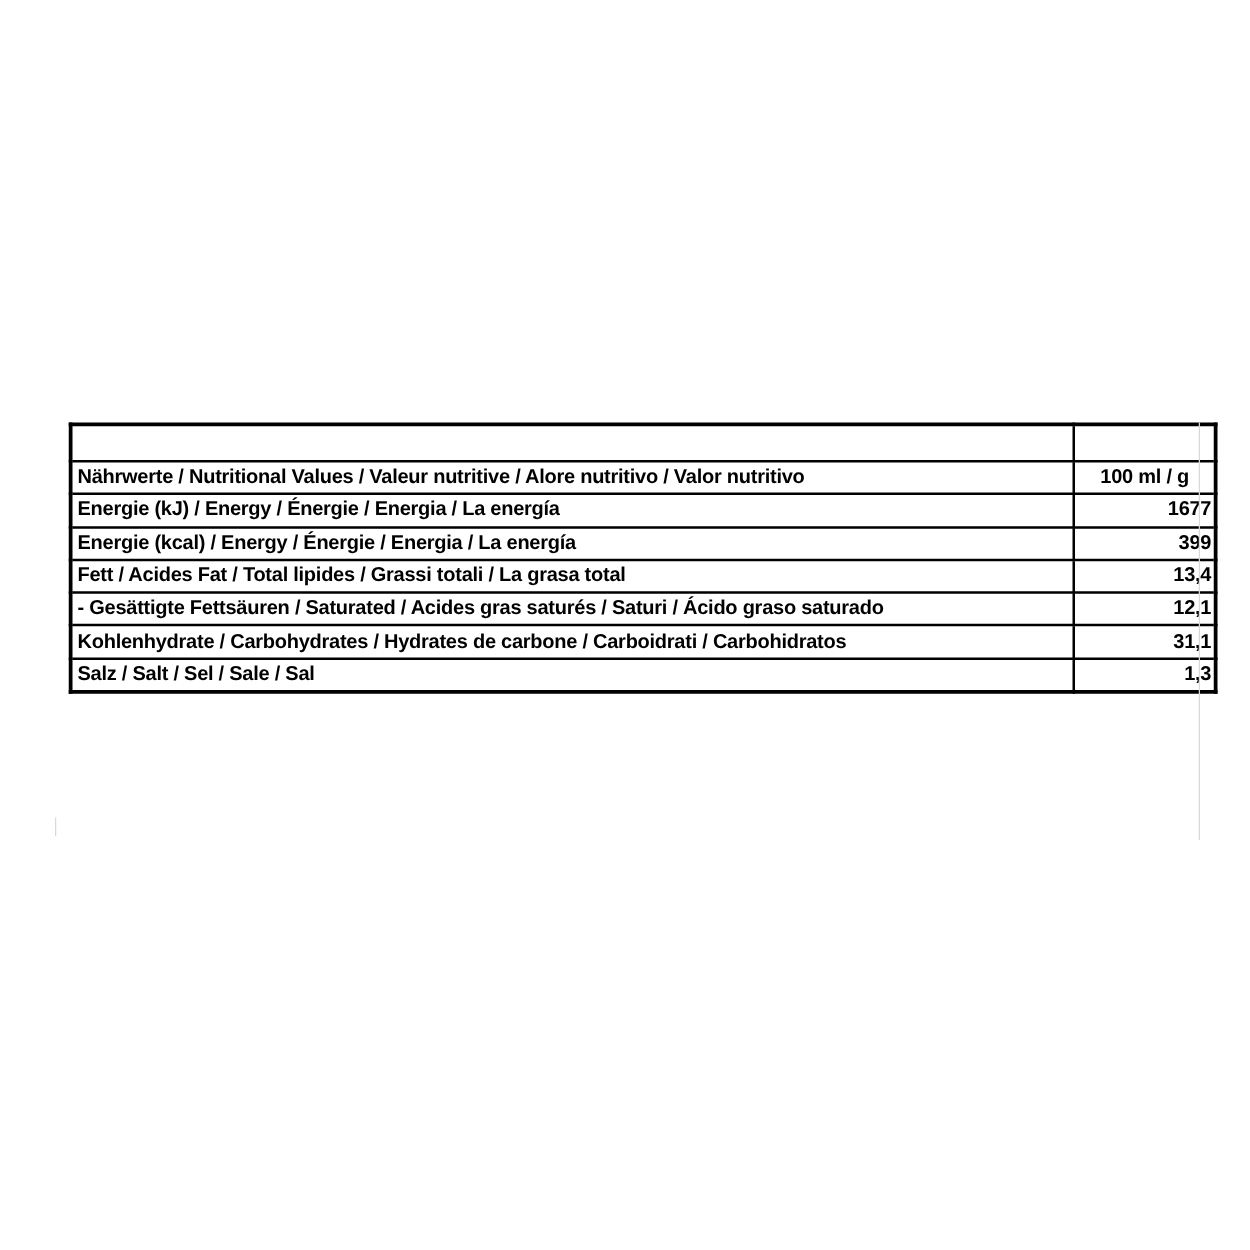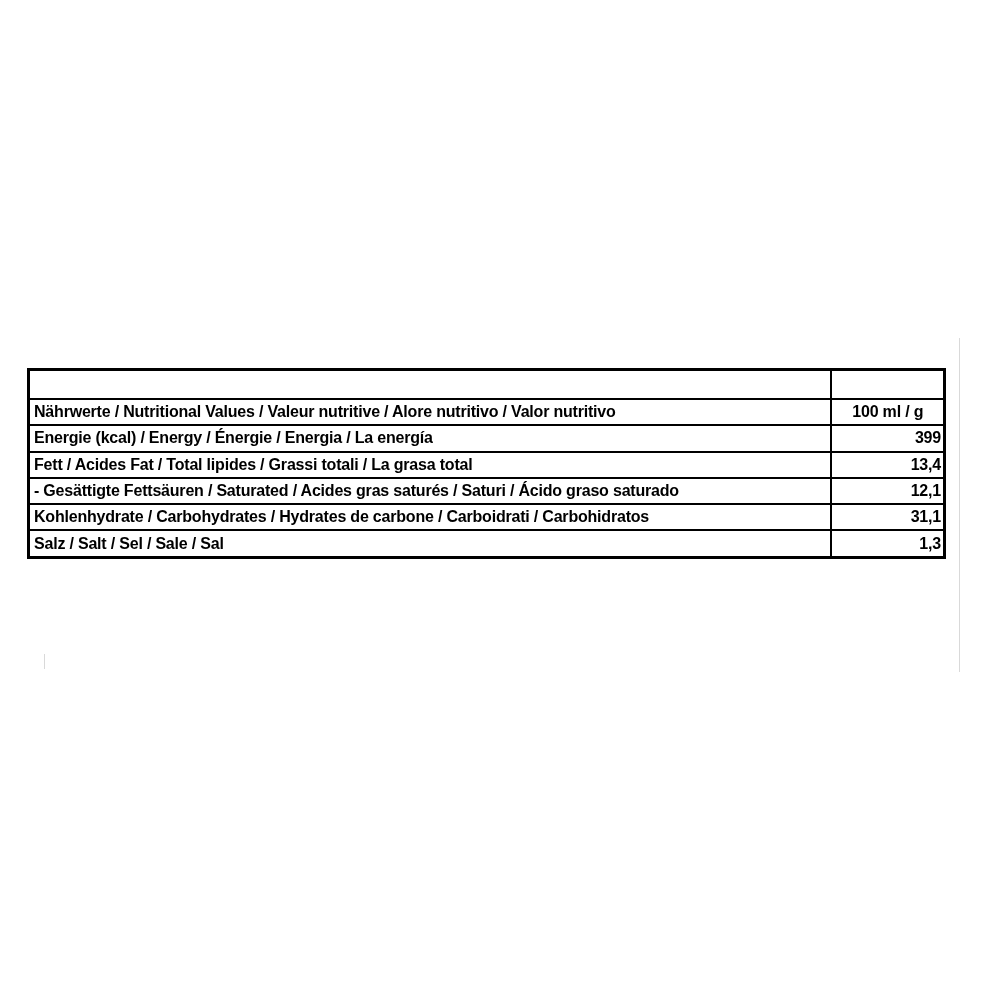--- a/index.html
+++ b/index.html
@@ -12,23 +12,22 @@
   }
   .canvas {
     position: relative;
     width: 1000px;
     height: 1000px;
     background: #ffffff;
     overflow: hidden;
   }
   .nutrition-table-wrap {
     position: absolute;
-    left: 27px;
+    left: 55px;
     top: 338px;
-    margin-top: 30px;
   }
   table.nutrition {
     border-collapse: collapse;
     table-layout: fixed;
     width: 916px;
     background: #ffffff;
   }
   table.nutrition td {
     border: 2px solid #000000;
     color: #000000;
@@ -70,20 +69,24 @@
       <tbody>
         <tr class="row-empty">
           <td class="label-cell"></td>
           <td class="value-cell left"></td>
         </tr>
         <tr class="row">
           <td class="label-cell">Nährwerte / Nutritional Values / Valeur nutritive / Alore nutritivo / Valor nutritivo</td>
           <td class="value-cell left">100 ml / g</td>
         </tr>
         <tr class="row">
+          <td class="label-cell">Energie (kJ) / Energy / Énergie / Energia / La energía</td>
+          <td class="value-cell">1677</td>
+        </tr>
+        <tr class="row">
           <td class="label-cell">Energie (kcal) / Energy / Énergie / Energia / La energía</td>
           <td class="value-cell">399</td>
         </tr>
         <tr class="row">
           <td class="label-cell">Fett / Acides Fat / Total lipides / Grassi totali / La grasa total</td>
           <td class="value-cell">13,4</td>
         </tr>
         <tr class="row">
           <td class="label-cell">- Gesättigte Fettsäuren / Saturated / Acides gras saturés / Saturi / Ácido graso saturado</td>
           <td class="value-cell">12,1</td>

